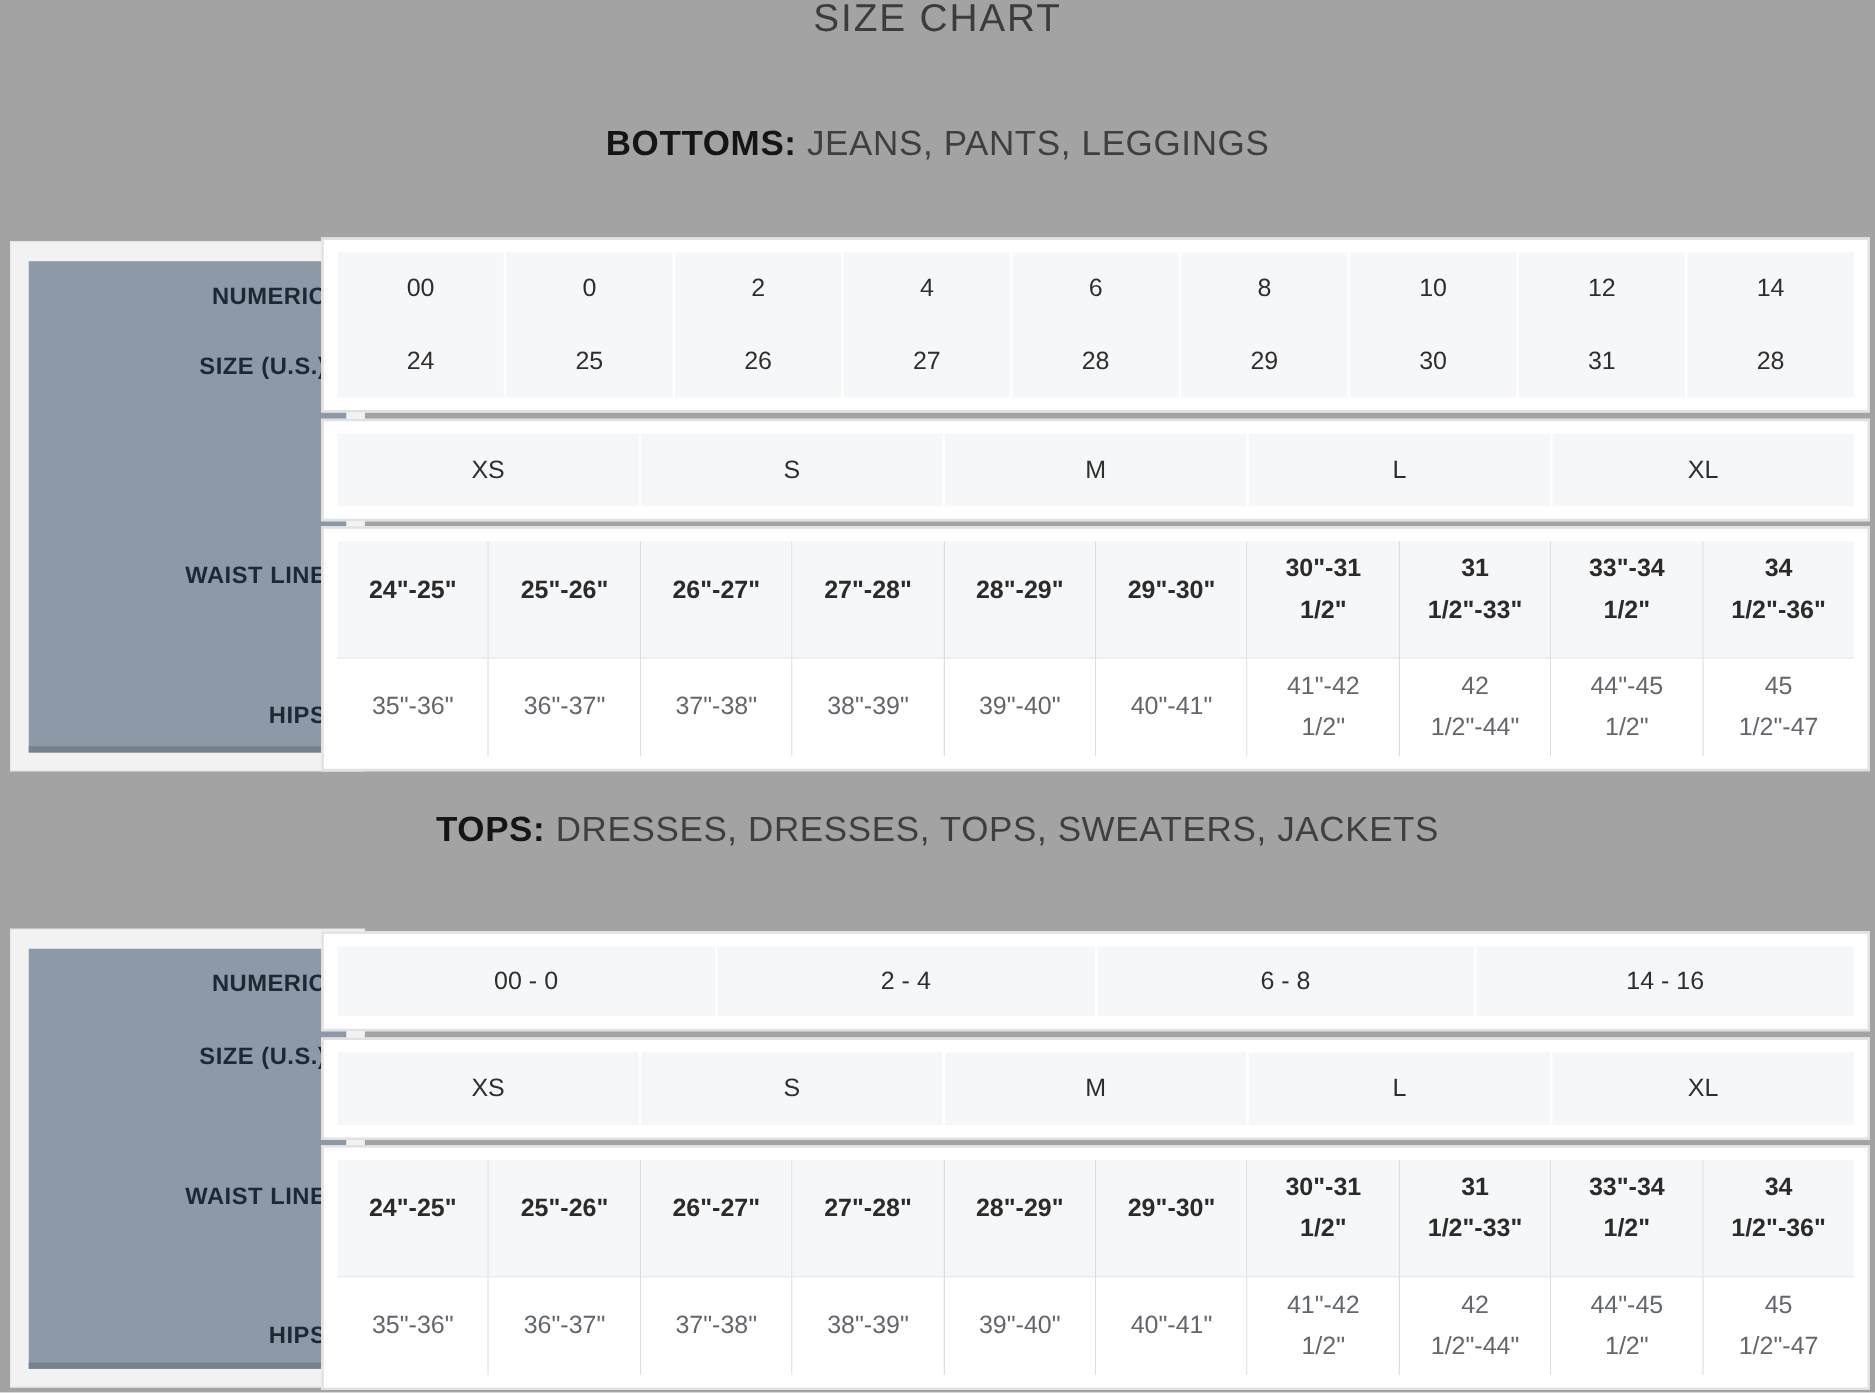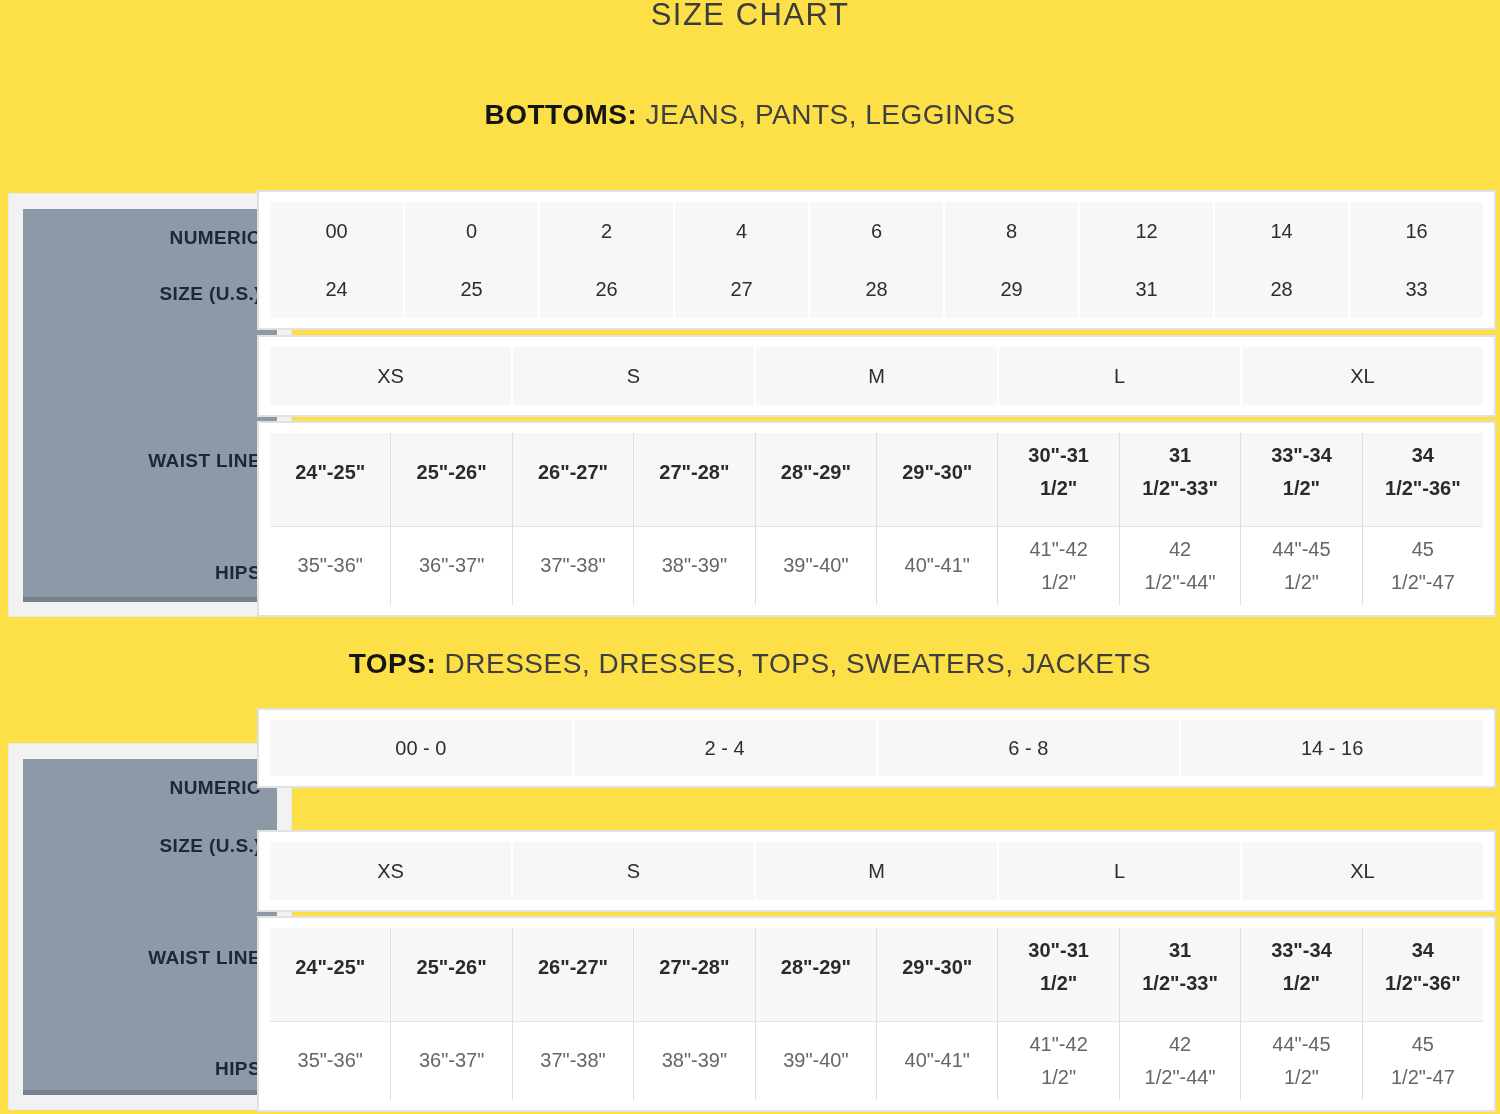--- a/index.html
+++ b/index.html
@@ -1,17 +1,17 @@
 <!DOCTYPE html>
 <html><head>
 <meta charset="utf-8">
 <style>
   html,body { margin:0; padding:0; background:#ffffff; }
   .page {
-    position:relative; width:1500px; height:1114px; background:#fde047;
+    position:relative; width:1500px; height:1114px; background:#a3a3a3;
     font-family:"Liberation Sans", sans-serif; overflow:hidden;
   }
   .page-title {
     position:absolute; top:-4px; left:0; width:100%;
     text-align:center; font-size:31px; line-height:38px;
     color:#3c3c3c; letter-spacing:1.5px; font-weight:400;
   }
   .sec-heading {
     position:absolute; left:0; width:100%; text-align:center;
     font-size:28px; line-height:36px; color:#3f3f3f; font-weight:400;
@@ -38,21 +38,21 @@
   }
 
   
   .tbl {
     position:absolute; left:257px; width:1239px; box-sizing:border-box;
     background:#ffffff; border:2px solid #e1e1e1; padding:10px 11px;
   }
   #b-sec1 { top:190px; height:140px; }
   #b-sec2 { top:335px; height:82px;  }
   #b-sec3 { top:421px; height:196px; }
-  #t-sec1 { top:708px; height:80px;  }
+  #t-sec1 { top:745px; height:80px;  }
   #t-sec2 { top:830px; height:82px;  }
   #t-sec3 { top:916px; height:196px; }
 
   .strip { display:flex; height:100%; gap:2px; }
   .cell {
     flex:1 1 0; background:#f6f7f9; display:flex; flex-direction:column;
     align-items:center; justify-content:space-around;
     font-size:20px; color:#2e2e2e; text-align:center;
   }
   .cell.single { justify-content:center; }
@@ -116,30 +116,30 @@
         </div>
       <div class="cell">
           <span>6</span>
           <span>28</span>
         </div>
       <div class="cell">
           <span>8</span>
           <span>29</span>
         </div>
       <div class="cell">
+          <span>10</span>
+          <span>30</span>
+        </div>
+      <div class="cell">
           <span>12</span>
           <span>31</span>
         </div>
       <div class="cell">
           <span>14</span>
           <span>28</span>
-        </div>
-      <div class="cell">
-          <span>16</span>
-          <span>33</span>
         </div>
     </div>
   </div>
 
   <div class="tbl" id="b-sec2">
     <div class="strip">
       <div class="cell single">XS</div>
       <div class="cell single">S</div>
       <div class="cell single">M</div>
       <div class="cell single">L</div>

